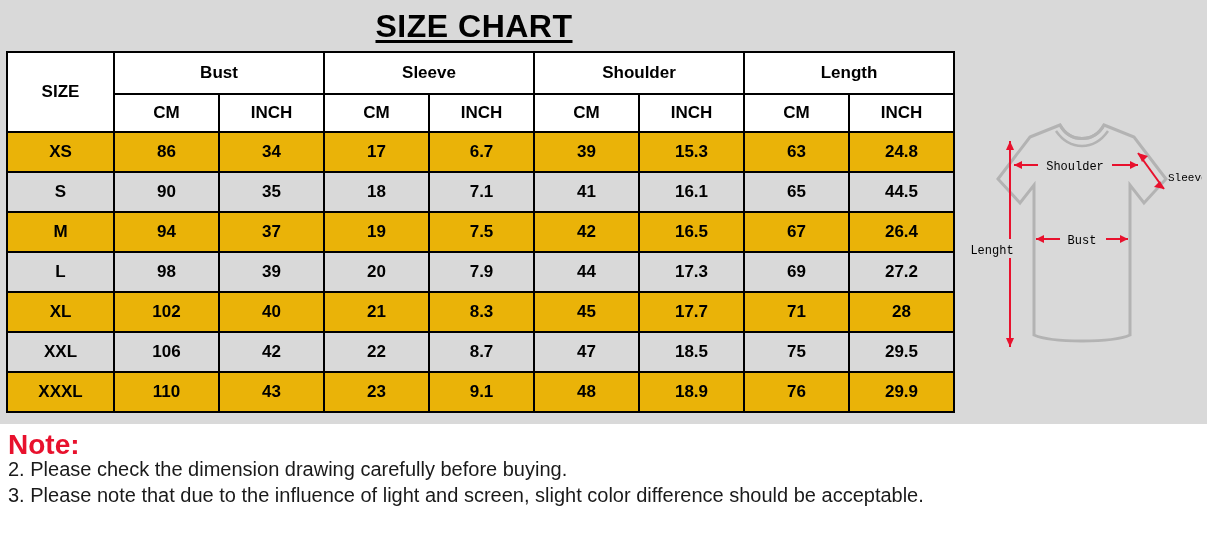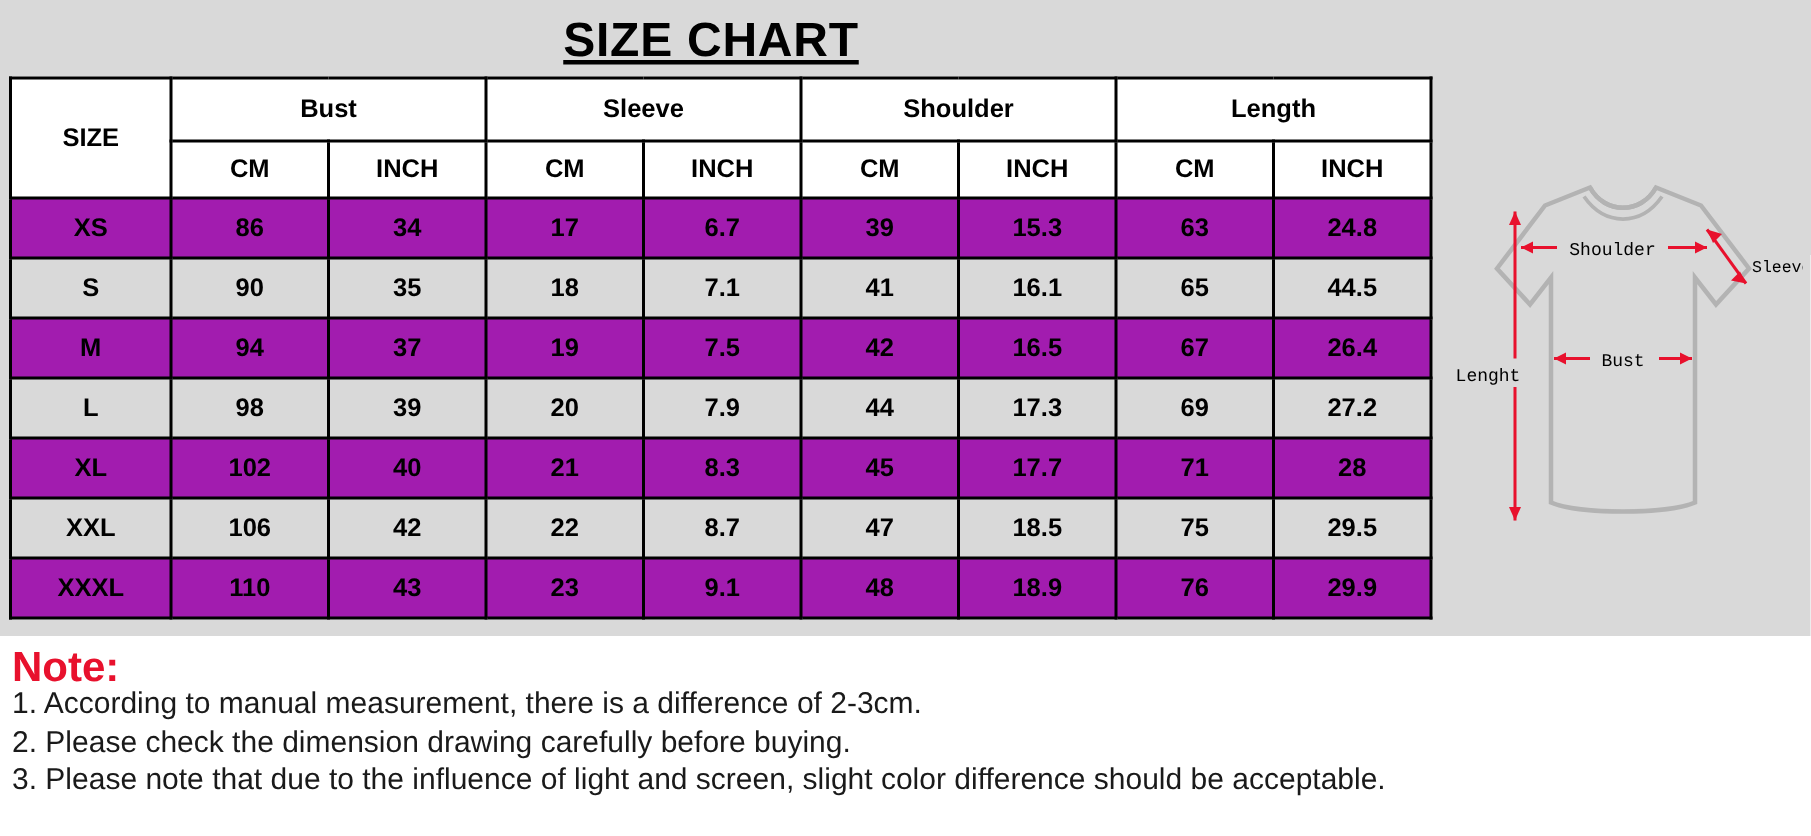--- a/index.html
+++ b/index.html
@@ -63,21 +63,21 @@
     font-size: 17px;
     font-family: "Liberation Sans", sans-serif;
     padding: 0;
   }
   .col-size  { width: 107px; }
   .col-unit  { width: 105px; }
   .hdr-group { height: 40px; font-size: 21px; }
   .hdr-unit  { height: 36px; font-size: 17px; }
   .hdr-size  { font-size: 20px; border-radius: 20px; }
   tbody tr { height: 40px; }
-  tbody tr.odd  td { background: #a21caf; }
+  tbody tr.odd  td { background: #eab308; }
   tbody tr.even td { background: #d9d9d9; }
   .cell-size { font-size: 18px; }
   
   .schematic {
     position: absolute;
     left: 952px;
     top: 62px;
     width: 250px;
     height: 330px;
   }
@@ -271,18 +271,17 @@
       <line x1="58" y1="34" x2="58" y2="240" stroke="#e8112d" stroke-width="2"></line>
       <polygon points="58,34 54,43 62,43" fill="#e8112d"></polygon>
       <polygon points="58,240 54,231 62,231" fill="#e8112d"></polygon>
       <rect x="14" y="132" width="54" height="19" fill="#d9d9d9"></rect>
       <text x="40" y="147" font-family="Liberation Mono, monospace" font-size="12" fill="#000000" text-anchor="middle">Lenght</text>
     </svg>
   </div>
 
   <div class="notes">
     <div class="note-title">Note:</div>
-    <div class="note-line">1. According to manual measurement, there is a difference of 2-3cm.</div>
     <div class="note-line">2. Please check the dimension drawing carefully before buying.</div>
     <div class="note-line">3. Please note that due to the influence of light and screen, slight color difference should be acceptable.</div>
   </div>
 
 </div>
 
 </body></html>

